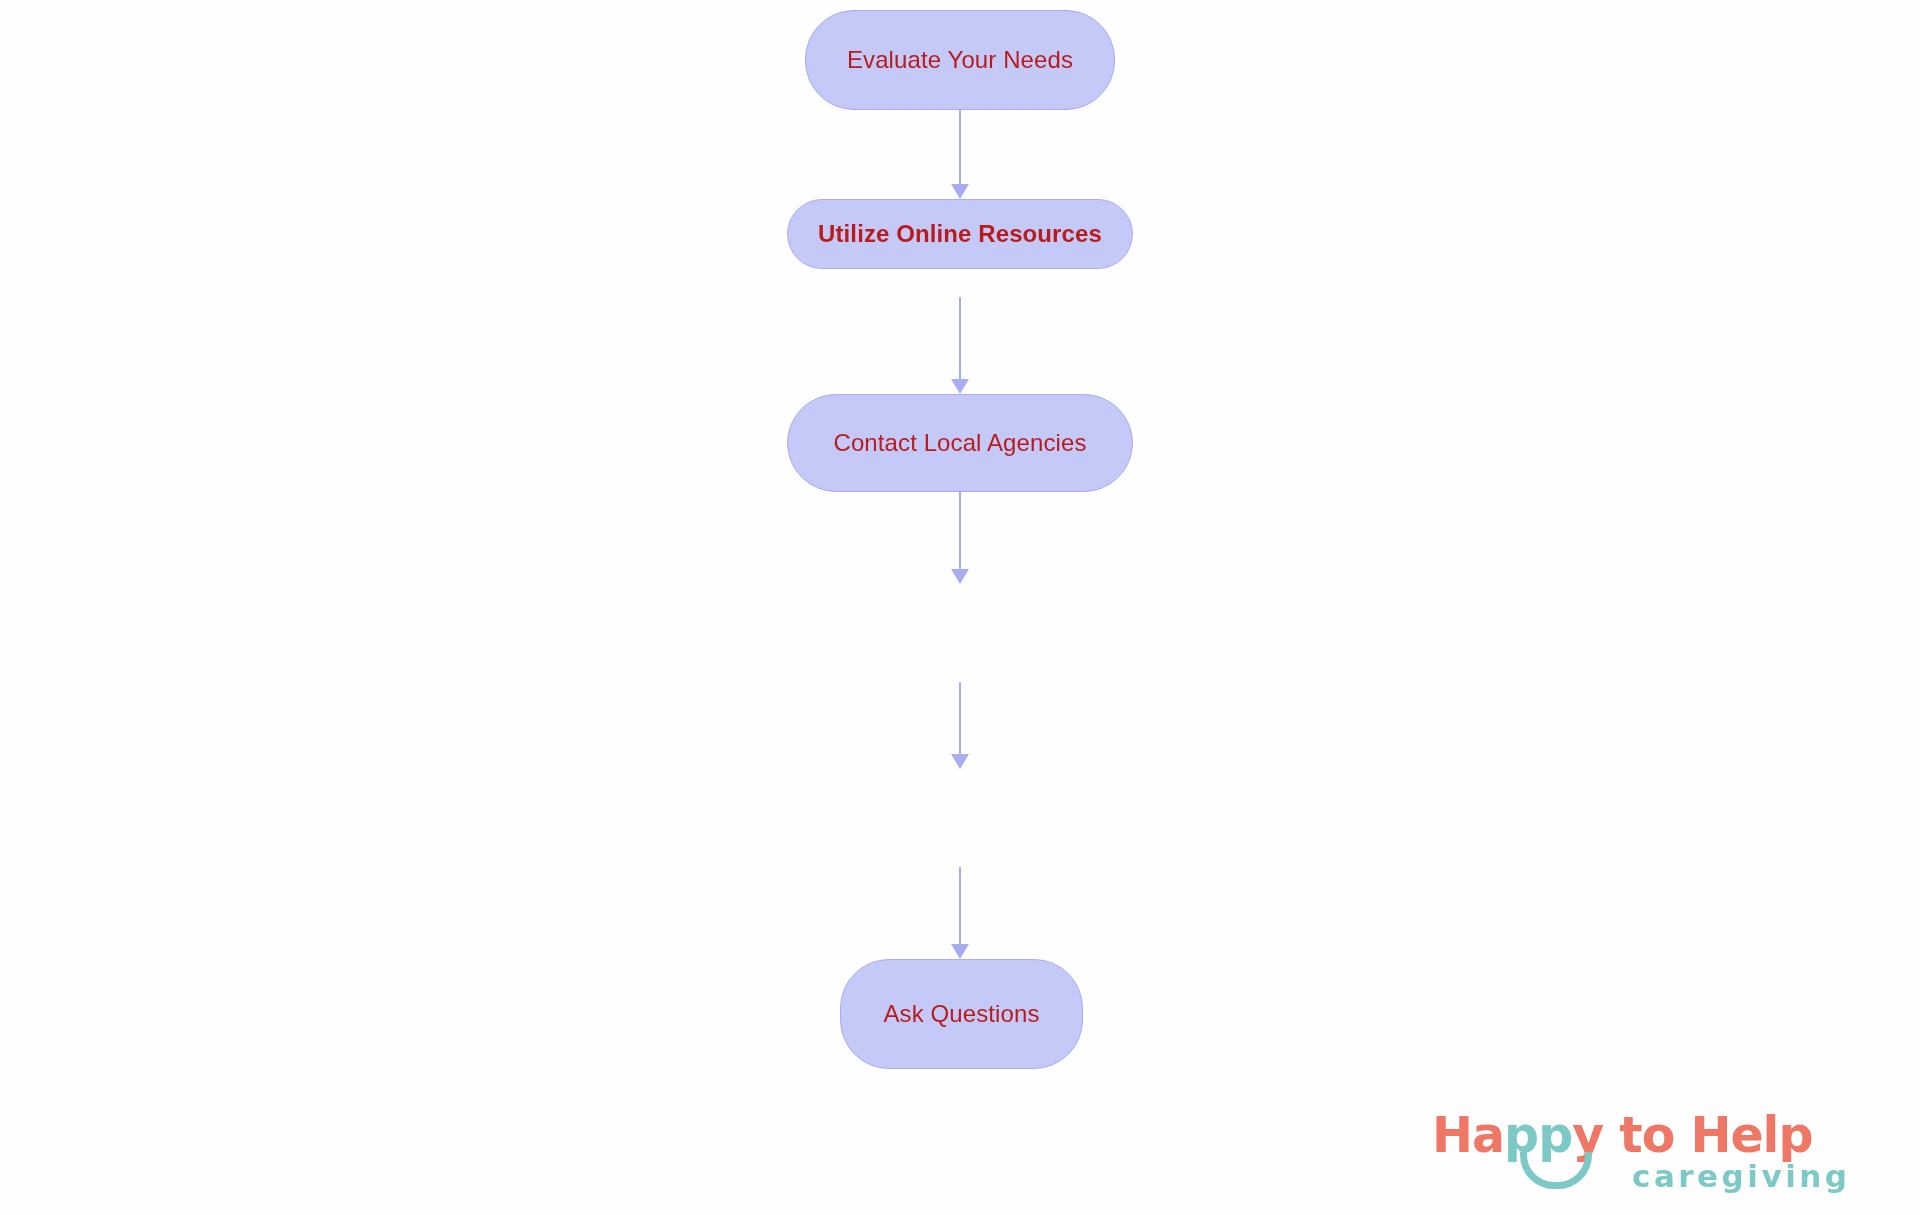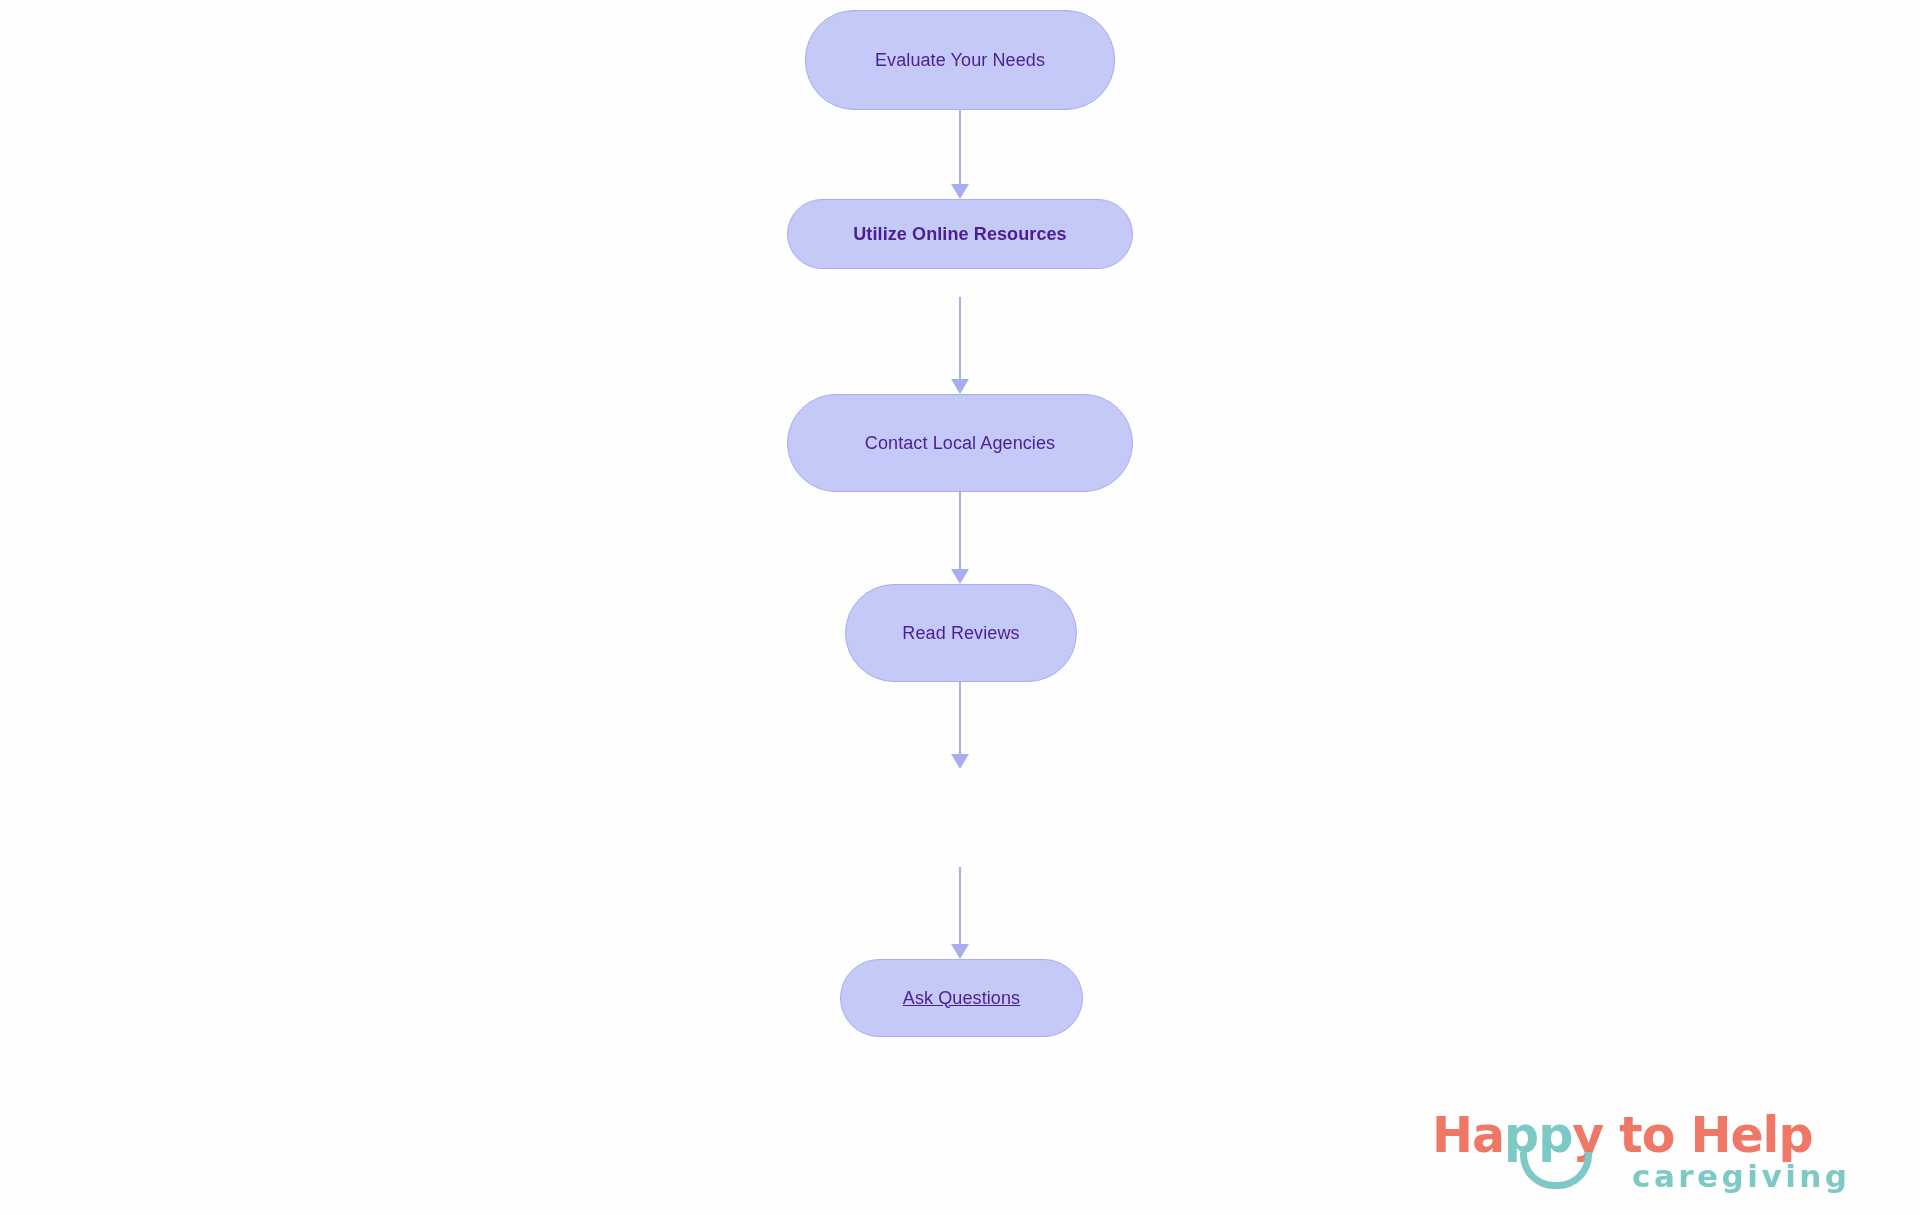--- a/index.html
+++ b/index.html
@@ -32,23 +32,23 @@
 
   .node {
     position: absolute;
     box-sizing: border-box;
     background: #c5c9f8;
     border: 1.5px solid #a7adf0;
     border-radius: 49px;
     display: flex;
     align-items: center;
     justify-content: center;
-    color: #4c1d95;
+    color: #b91c1c;
     font-family: "Liberation Sans", sans-serif;
-    font-size: 18px;
+    font-size: 24px;
     font-weight: 400;
     letter-spacing: 0.1px;
     white-space: nowrap;
     user-select: none;
   }
 
   .edge {
     position: absolute;
     width: 2px;
     background: #a7adf0;
@@ -128,32 +128,29 @@
     <div class="edge" style="left:959px; top:297px; height:82px;"></div>
     <div class="arrowhead" style="left:951px; top:379px;"></div>
 
     <div class="node" style="left:787px; top:394px; width:346px; height:98px;">
       <span>Contact Local Agencies</span>
     </div>
 
     <div class="edge" style="left:959px; top:492px; height:77px;"></div>
     <div class="arrowhead" style="left:951px; top:569px;"></div>
 
-    <div class="node" style="left:845px; top:584px; width:232px; height:98px;">
-      <span>Read Reviews</span>
-    </div>
 
     <div class="edge" style="left:959px; top:682px; height:72px;"></div>
     <div class="arrowhead" style="left:951px; top:754px;"></div>
 
 
     <div class="edge" style="left:959px; top:867px; height:77px;"></div>
     <div class="arrowhead" style="left:951px; top:944px;"></div>
 
-    <div class="node" style="left:840px; top:959px; width:243px; height:78px;text-decoration:underline;">
+    <div class="node" style="left:840px; top:959px; width:243px; height:110px;">
       <span>Ask Questions</span>
     </div>
 
   </div>
 
   <div id="logo">
     <div id="logo-wordmark"><span class="logo-coral">Ha</span><span class="logo-teal">pp</span><span class="logo-coral">y to Help</span></div>
     <div id="logo-smile"></div>
     <div id="logo-tagline">caregiving</div>
   </div>

